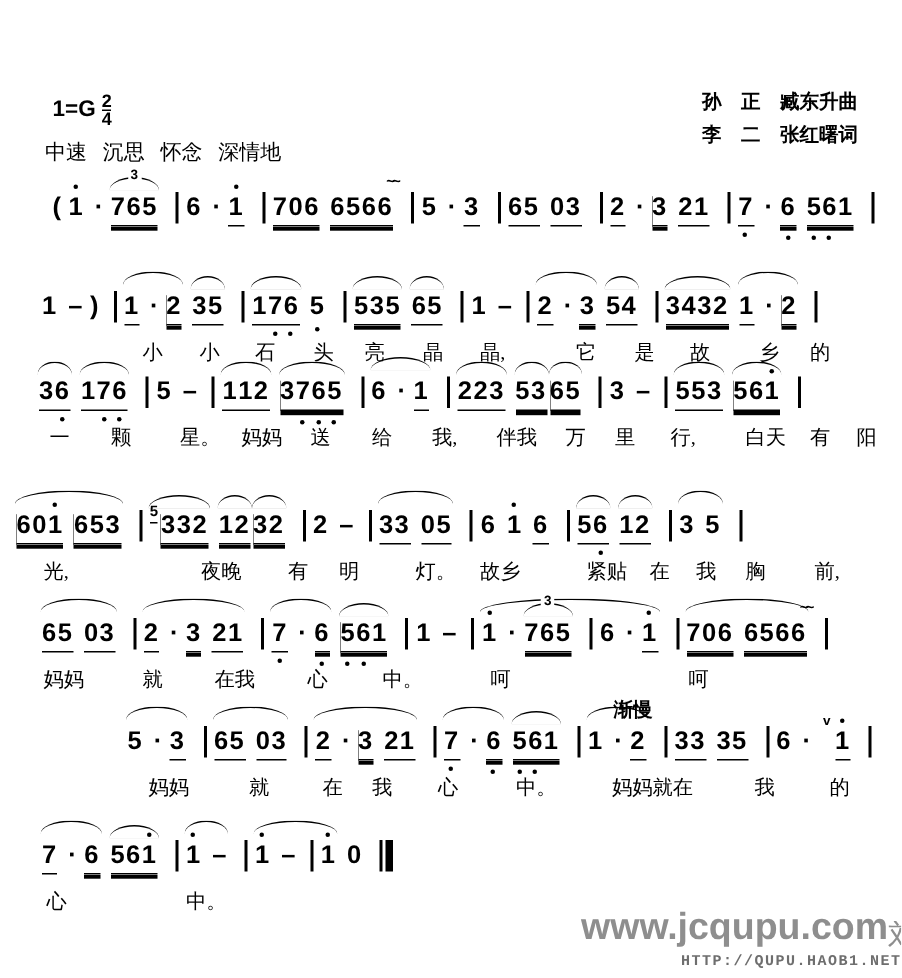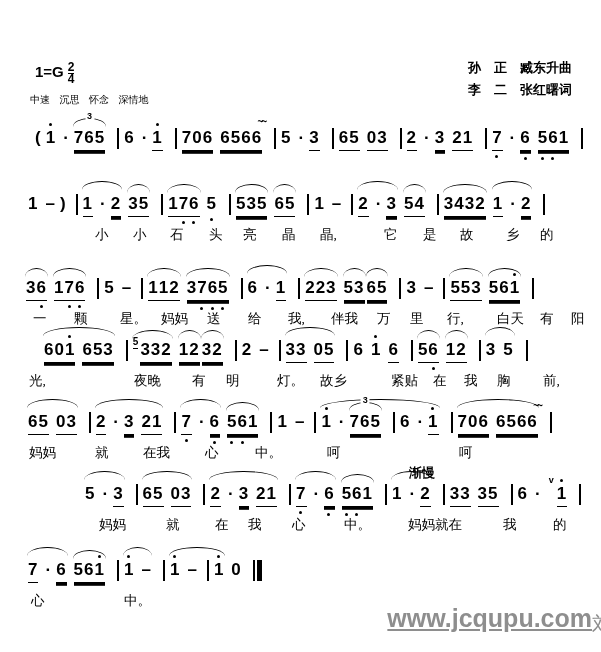--- a/index.html
+++ b/index.html
@@ -6,21 +6,21 @@
   .page{position:relative;width:601px;height:652px;background:#fff;overflow:hidden;
         font-family:"Liberation Serif","DejaVu Serif",serif;color:#000;}
   .title{position:absolute;top:14px;left:0;width:100%;text-align:center;margin:0;
          font-size:27px;font-weight:bold;letter-spacing:7px;font-family:"Liberation Serif",serif;}
   .keysig{position:absolute;left:35px;top:62px;font:bold 15px "Liberation Sans","DejaVu Sans",sans-serif;}
   .frac{display:inline-flex;flex-direction:column;text-align:center;vertical-align:middle;
         font:bold 12px "Liberation Sans",sans-serif;line-height:11px;margin-left:4px;}
   .frac-bot{border-top:1.5px solid #000;}
   .subtitle{position:absolute;left:152px;top:62px;font-size:13px;font-weight:bold;}
   .credits{position:absolute;left:468px;top:57px;font-size:13px;font-weight:bold;line-height:22px;white-space:nowrap;}
-  .tempo{position:absolute;left:30px;top:93px;font-size:10px;word-spacing:7px;}
+  .tempo{position:absolute;left:30px;top:93px;font-size:14px;word-spacing:7px;}
   
   #score{position:absolute;left:0;top:0;width:601px;}
   .system{position:absolute;left:0;width:601px;height:70px;}
   .notes{position:absolute;top:14px;left:0;display:flex;align-items:flex-start;
          font:bold 17px "Liberation Sans","DejaVu Sans",sans-serif;white-space:nowrap;}
   .group{position:relative;display:inline-flex;margin-right:7px;}
   .group.tight{margin-left:-5px;}
   .seg{display:inline-block;padding-bottom:2px;letter-spacing:1px;line-height:20px;}
   .u1{border-bottom:1.6px solid #000;}
   .u2{border-bottom:1.6px solid #000;box-shadow:0 2.8px 0 0 #000;}
@@ -224,21 +224,21 @@
         <span class="lyric" style="left: 209px;">头</span>
         <span class="lyric" style="left: 243px;">亮</span>
         <span class="lyric" style="left: 282px;">晶</span>
         <span class="lyric" style="left: 320px;">晶,</span>
         <span class="lyric" style="left: 384px;">它</span>
         <span class="lyric" style="left: 423px;">是</span>
         <span class="lyric" style="left: 460px;">故</span>
         <span class="lyric" style="left: 506px;">乡</span>
         <span class="lyric" style="left: 540px;">的</span>
       </div>
-      <div class="system" style="top: 264px;">
+      <div class="system" style="top: 237px;">
         <div class="notes" style="padding-left: 26px;">
           <span class="group">
             <span class="arc"></span>
             <span class="seg u1"><span class="ch">3</span><span class="ch">6<span class="db"></span></span></span>
           </span>
           <span class="group">
             <span class="arc"></span>
             <span class="seg u1"><span class="ch">1</span><span class="ch">7<span class="db"></span></span><span class="ch">6<span class="db"></span></span></span>
           </span>
           <span class="bar"></span>
@@ -304,21 +304,21 @@
         <span class="lyric" style="left: 288px;">我,</span>
         <span class="lyric" style="left: 331px;">伴我</span>
         <span class="lyric" style="left: 377px;">万</span>
         <span class="lyric" style="left: 410px;">里</span>
         <span class="lyric" style="left: 447px;">行,</span>
         <span class="lyric" style="left: 497px;">白天</span>
         <span class="lyric" style="left: 540px;">有</span>
         <span class="lyric" style="left: 571px;">阳</span>
       </div>
       <div class="system" style="top: 326px;">
-        <div class="notes" style="padding-left: 44px; justify-content: flex-end;">
+        <div class="notes" style="padding-left: 11px; justify-content: flex-end;">
           <span class="arcspan">
             <span class="arc"></span>
             <span class="group">
               <span class="seg u2"><span class="ch">6</span><span class="ch">0</span><span class="ch">1<span class="da"></span></span></span>
             </span>
             <span class="group">
               <span class="seg u2"><span class="ch">6</span><span class="ch">5</span><span class="ch">3</span></span>
             </span>
           </span>
           <span class="bar"></span>
@@ -615,15 +615,16 @@
             <span class="fb-thick"></span>
           </span>
         </div>
         <span class="lyric" style="left: 31px;">心</span>
         <span class="lyric" style="left: 124px;">中。</span>
       </div>
     </div>
 
 
   <div class="watermark">
-    <span class="wm-main" style="color: rgb(142, 142, 142); text-decoration: underline;">www.jcqupu.com</span><span class="wm-cut" style="color: rgb(142, 142, 142);">刘</span>
+    <span class="wm-main" style="color: rgb(142, 142, 142);">www.jcqupu.com</span><span class="wm-cut" style="color: rgb(142, 142, 142);">刘</span>
+    <div class="wm-url" style="color: rgb(110, 110, 110);">HTTP://QUPU.HAOB1.NET</div>
   </div>
 </div>
 
 </body></html>

